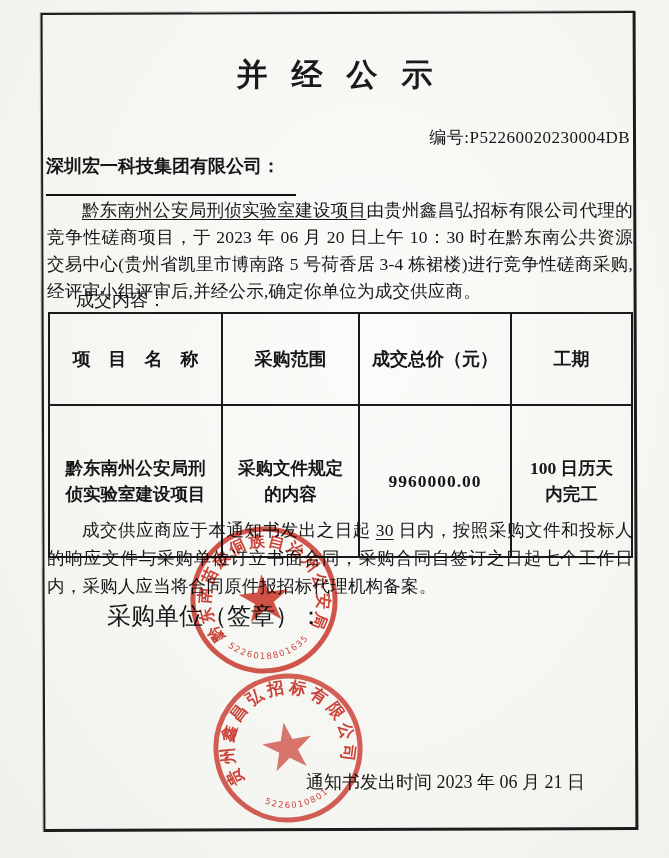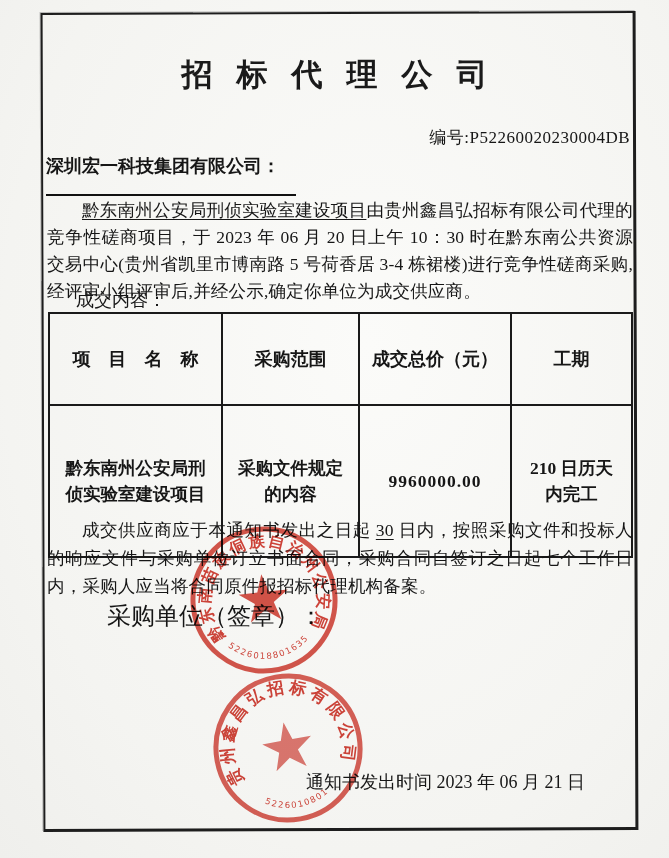--- a/index.html
+++ b/index.html
@@ -72,21 +72,21 @@
   .seal .arc-text{font-size:16px;letter-spacing:2.5px;}
   .seal-2 .arc-text{font-size:16.5px;letter-spacing:4px;}
   .seal .code-text{font-size:8.5px;letter-spacing:1.5px;font-weight:normal;}
 </style>
 </head>
 <body>
 
 <div class="page">
   <div class="frame"></div>
 
-  <div class="title">招标代理公司</div>
+  <div class="title">并经公示</div>
 
   <div class="doc-no"><span>编号:</span><span>P52260020230004DB</span></div>
 
   <div class="addressee"><span class="u-line">深圳宏一科技集团有限公司：</span></div>
 
   <p class="para para1"><span class="u">黔东南州公安局刑侦实验室建设项目</span><span>由贵州鑫昌弘招标有限公司代理的竞争性磋商项目，于 2023 年 06 月 20 日上午 10：30 时在黔东南公共资源交易中心(贵州省凯里市博南路 5 号荷香居 3-4 栋裙楼)进行竞争性磋商采购,经评审小组评审后,并经公示,确定你单位为成交供应商。</span></p>
 
   <div class="content-label">成交内容：</div>
 
   <table class="award">
@@ -100,21 +100,21 @@
         <tr>
       <th>项　目　名　称</th>
       <th>采购范围</th>
       <th>成交总价（元）</th>
       <th>工期</th>
     </tr>
     <tr>
       <td class="project">黔东南州公安局刑侦实验室建设项目</td>
       <td class="scope">采购文件规定的内容</td>
       <td class="price">9960000.00</td>
-      <td>210 日历天内完工</td>
+      <td>100 日历天内完工</td>
     </tr>
   </tbody>
     </table>
 
   <p class="para para2"><span>成交供应商应于本通知书发出之日起 </span><span class="u">30</span><span> 日内，按照采购文件和投标人的响应文件与采购单位订立书面合同，采购合同自签订之日起七个工作日内，采购人应当将合同原件报招标代理机构备案。</span></p>
 
   <div class="sig sig-purchaser">采购单位（签章）：</div>
 
   <div class="issue-date">通知书发出时间 2023 年 06 月 21 日</div>
 

